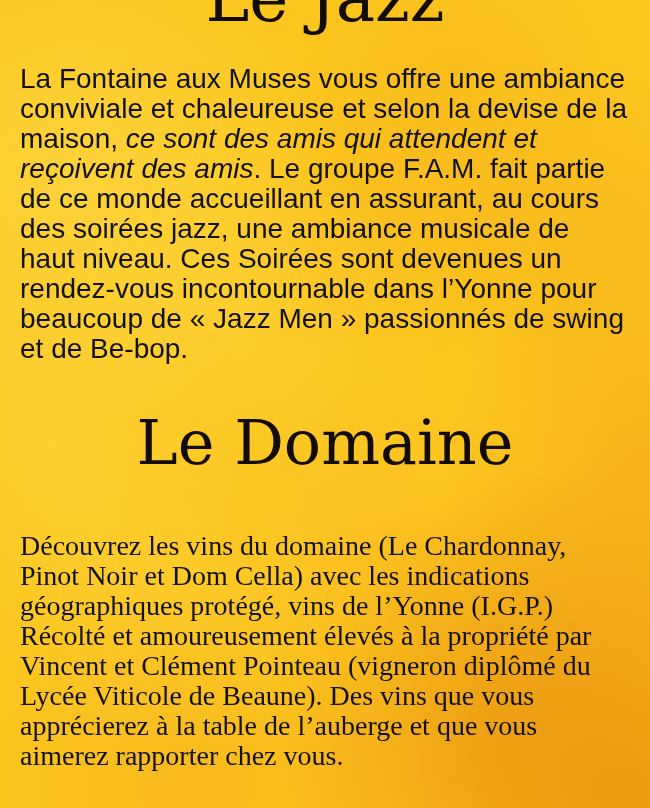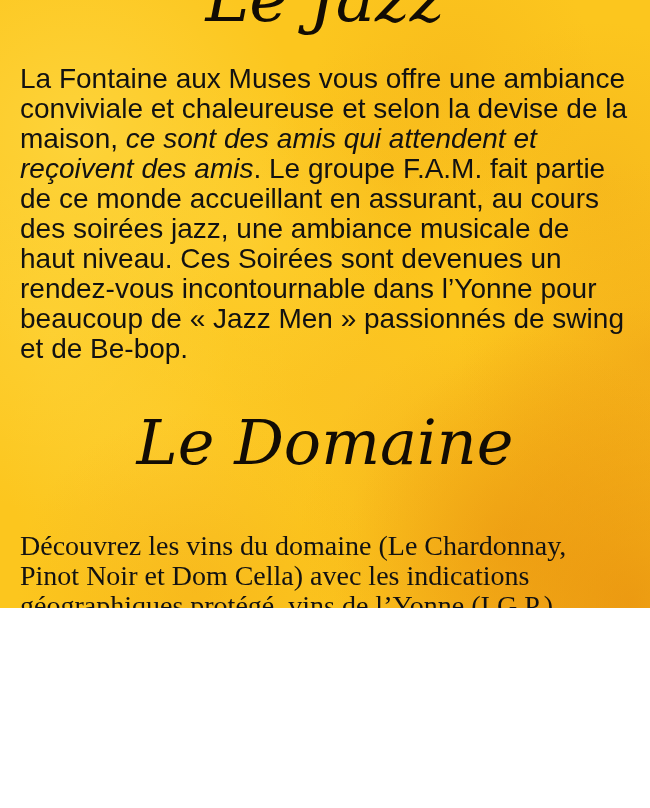--- a/index.html
+++ b/index.html
@@ -2,21 +2,21 @@
 <html><head>
 <meta charset="utf-8">
 <style>
   html, body {
     margin: 0;
     padding: 0;
   }
   .page {
     position: relative;
     width: 650px;
-    height: 608px;
+    height: 808px;
     overflow: hidden;
     background-color: #fcc61e;
     background-image:
       radial-gradient(circle at 97% 99%, rgba(227,130,10,0.60) 0%, rgba(227,130,10,0.0) 34%),
       radial-gradient(circle at 78% 88%, rgba(236,152,18,0.50) 0%, rgba(236,152,18,0.0) 28%),
       radial-gradient(circle at 100% 58%, rgba(238,155,22,0.45) 0%, rgba(238,155,22,0.0) 26%),
       radial-gradient(circle at 92% 30%, rgba(240,168,26,0.40) 0%, rgba(240,168,26,0.0) 22%),
       radial-gradient(circle at 70% 12%, rgba(242,172,24,0.35) 0%, rgba(242,172,24,0.0) 20%),
       radial-gradient(circle at 30% 97%, rgba(240,162,22,0.35) 0%, rgba(240,162,22,0.0) 24%),
       radial-gradient(circle at 12% 22%, rgba(255,222,80,0.55) 0%, rgba(255,222,80,0.0) 30%),
@@ -26,21 +26,20 @@
       radial-gradient(circle at 25% 75%, rgba(255,210,60,0.40) 0%, rgba(255,210,60,0.0) 24%),
       radial-gradient(circle at 60% 28%, rgba(244,178,28,0.35) 0%, rgba(244,178,28,0.0) 22%);
   }
   .script-heading {
     position: absolute;
     left: 0;
     width: 100%;
     margin: 0;
     text-align: center;
     font-family: "DejaVu Serif", serif;
-    font-style: italic;
     font-weight: normal;
     color: #120c04;
   }
   .heading-jazz {
     top: -40px;
     font-size: 66px;
   }
   .heading-domaine {
     top: 406px;
     font-size: 62px;

